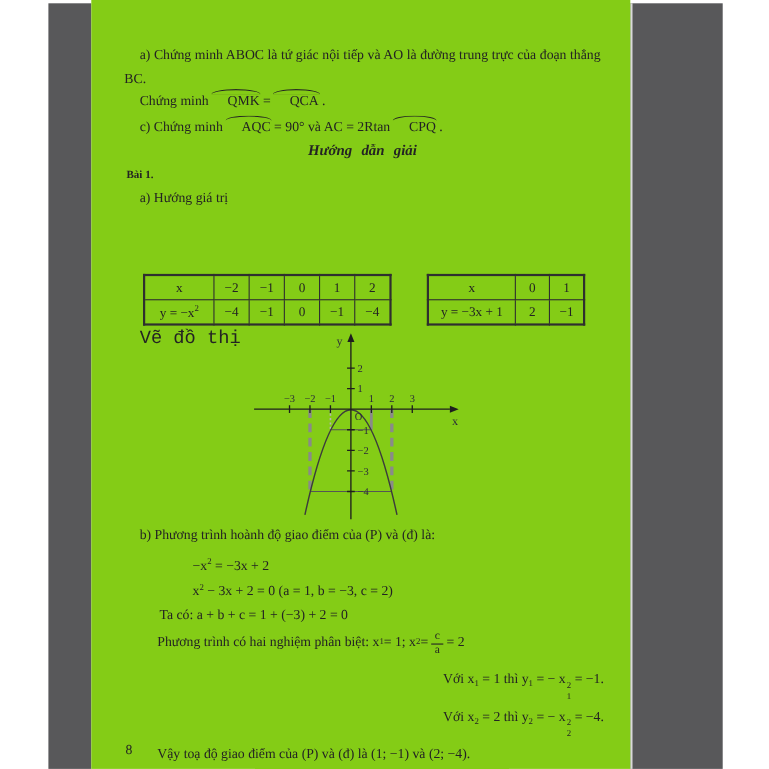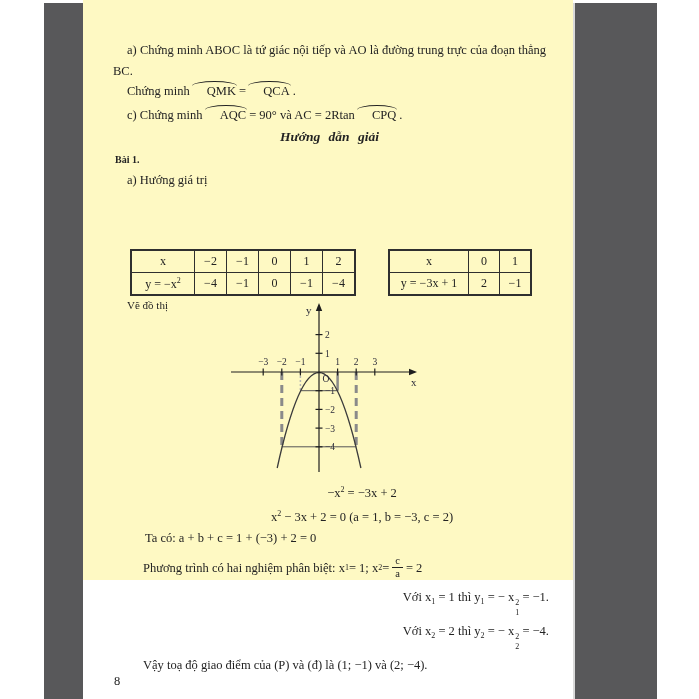--- a/index.html
+++ b/index.html
@@ -1,21 +1,21 @@
 <!DOCTYPE html>
 <html><head>
 <meta charset="utf-8">
 <style>
   html,body{margin:0;padding:0;background:#ffffff;}
   .screen{position:relative;width:699px;height:699px;background:#ffffff;overflow:hidden;
           font-family:"Liberation Serif","DejaVu Serif",serif;color:#232323;}
   .sidebar{position:absolute;top:3px;bottom:0;background:#58585a;}
   .bar-left{left:44px;width:39px;}
   .bar-right{left:573px;width:82px;border-left:2px solid #d9d9d9;}
-  .page{position:absolute;left:83px;top:0;width:490px;height:580px;background:#fef9c3;}
+  .page{position:absolute;left:83px;top:0;width:490px;height:699px;background:#84cc16;}
 
   .prob{position:absolute;left:30px;top:40px;width:433px;font-size:12.5px;line-height:20.7px;}
   .prob p{margin:0;}
   .para{text-align:justify;text-indent:14px;}
   .indent{text-indent:14px;}
   .line-c{margin-top:3px !important;}
   .heading{text-align:center;font-weight:bold;font-style:italic;font-size:13.5px;word-spacing:5px;margin-top:1px !important;}
   .exercise{font-weight:bold;font-size:10px;margin-top:2px !important;text-indent:2px;}
 
   .arc{position:relative;display:inline-block;line-height:1;}
@@ -25,31 +25,31 @@
   table{border-collapse:collapse;font-size:12px;}
   .vtable{position:absolute;top:249px;}
   .t1{left:47px;}
   .t2{left:305px;}
   td{border:1px solid #2f2f2f;text-align:center;height:21px;padding:0 2px;}
   .vtable table{border:2px solid #2f2f2f;}
   .t1 .lbl{width:58px;} .t1 .val{width:27px;}
   .t2 .lbl{width:74px;} .t2 .val{width:26px;}
   sup.small{font-size:8px;}
 
-  .graph-label{position:absolute;left:44px;top:299px;font-size:11px;}
+  .graph-label{position:absolute;left:44px;top:299px;font-size:17px;font-family:Liberation Mono, monospace;}
   .graph-svg{position:absolute;left:142px;top:302px;}
   .graph-svg text{font-family:"Liberation Serif","DejaVu Serif",serif;fill:#2b2b3a;}
 
   .partb{position:absolute;left:30px;top:476px;width:436px;font-size:12.5px;line-height:20.5px;}
   .partb div{margin:0;}
   .pb-intro{padding-left:14px;}
-  .pb-eq{margin-left:62px !important;text-align:center;}
+  .pb-eq{margin-left:62px !important;}
   .pb-eq-first{margin-top:4px !important;}
   .pb-taco{margin-left:32px !important;margin-top:1px !important;}
-  .pb-roots{margin-left:30px !important;margin-top:4px !important;height:30px;display:flex;align-items:center;}
+  .pb-roots{margin-left:30px !important;margin-top:4px !important;height:30px;display:flex;align-items:flex-start;}
   .pb-x{margin-left:30px !important;margin-top:4px !important;text-align:right;}
   .pb-concl{margin-left:30px !important;margin-top:4px !important;}
 
   sub.s{font-size:8px;vertical-align:-0.35em;}
   .frac{display:inline-flex;flex-direction:column;align-items:center;font-size:10.5px;line-height:1.15;vertical-align:middle;margin:0 3px;}
   .frac .num{border-bottom:1px solid #232323;padding:0 3px;}
   .ss{display:inline-flex;flex-direction:column;align-items:flex-start;font-size:8px;line-height:1;vertical-align:-0.5em;margin-left:1px;row-gap:2px;}
   .pagenum{position:absolute;left:31px;top:674px;font-size:12.5px;}
 </style>
 </head>
@@ -162,20 +162,21 @@
         <text x="100" y="110.9">−2</text>
         <text x="100" y="129.6">−3</text>
         <text x="100" y="148.3">−4</text>
       </g>
       <text x="186" y="84" font-size="11">x</text>
       <text x="81" y="12" font-size="11">y</text>
       <text x="97.5" y="80" font-size="9.5">O</text>
     </svg>
 
     <div class="partb">
+      <div class="pb-intro">b) Phương trình hoành độ giao điểm của (P) và (đ) là:</div>
       <div class="pb-eq pb-eq-first"><span>−x</span><sup class="small">2</sup><span> = −3x + 2</span></div>
       <div class="pb-eq"><span>x</span><sup class="small">2</sup><span> − 3x + 2 = 0 (a = 1, b = −3, c = 2)</span></div>
       <div class="pb-taco">Ta có: a + b + c = 1 + (−3) + 2 = 0</div>
       <div class="pb-roots">
           <span>Phương trình có hai nghiệm phân biệt: x</span>
           <sub class="s">1</sub>
           <span> = 1; x</span>
           <sub class="s">2</sub>
           <span> = </span>
           <span class="frac">

